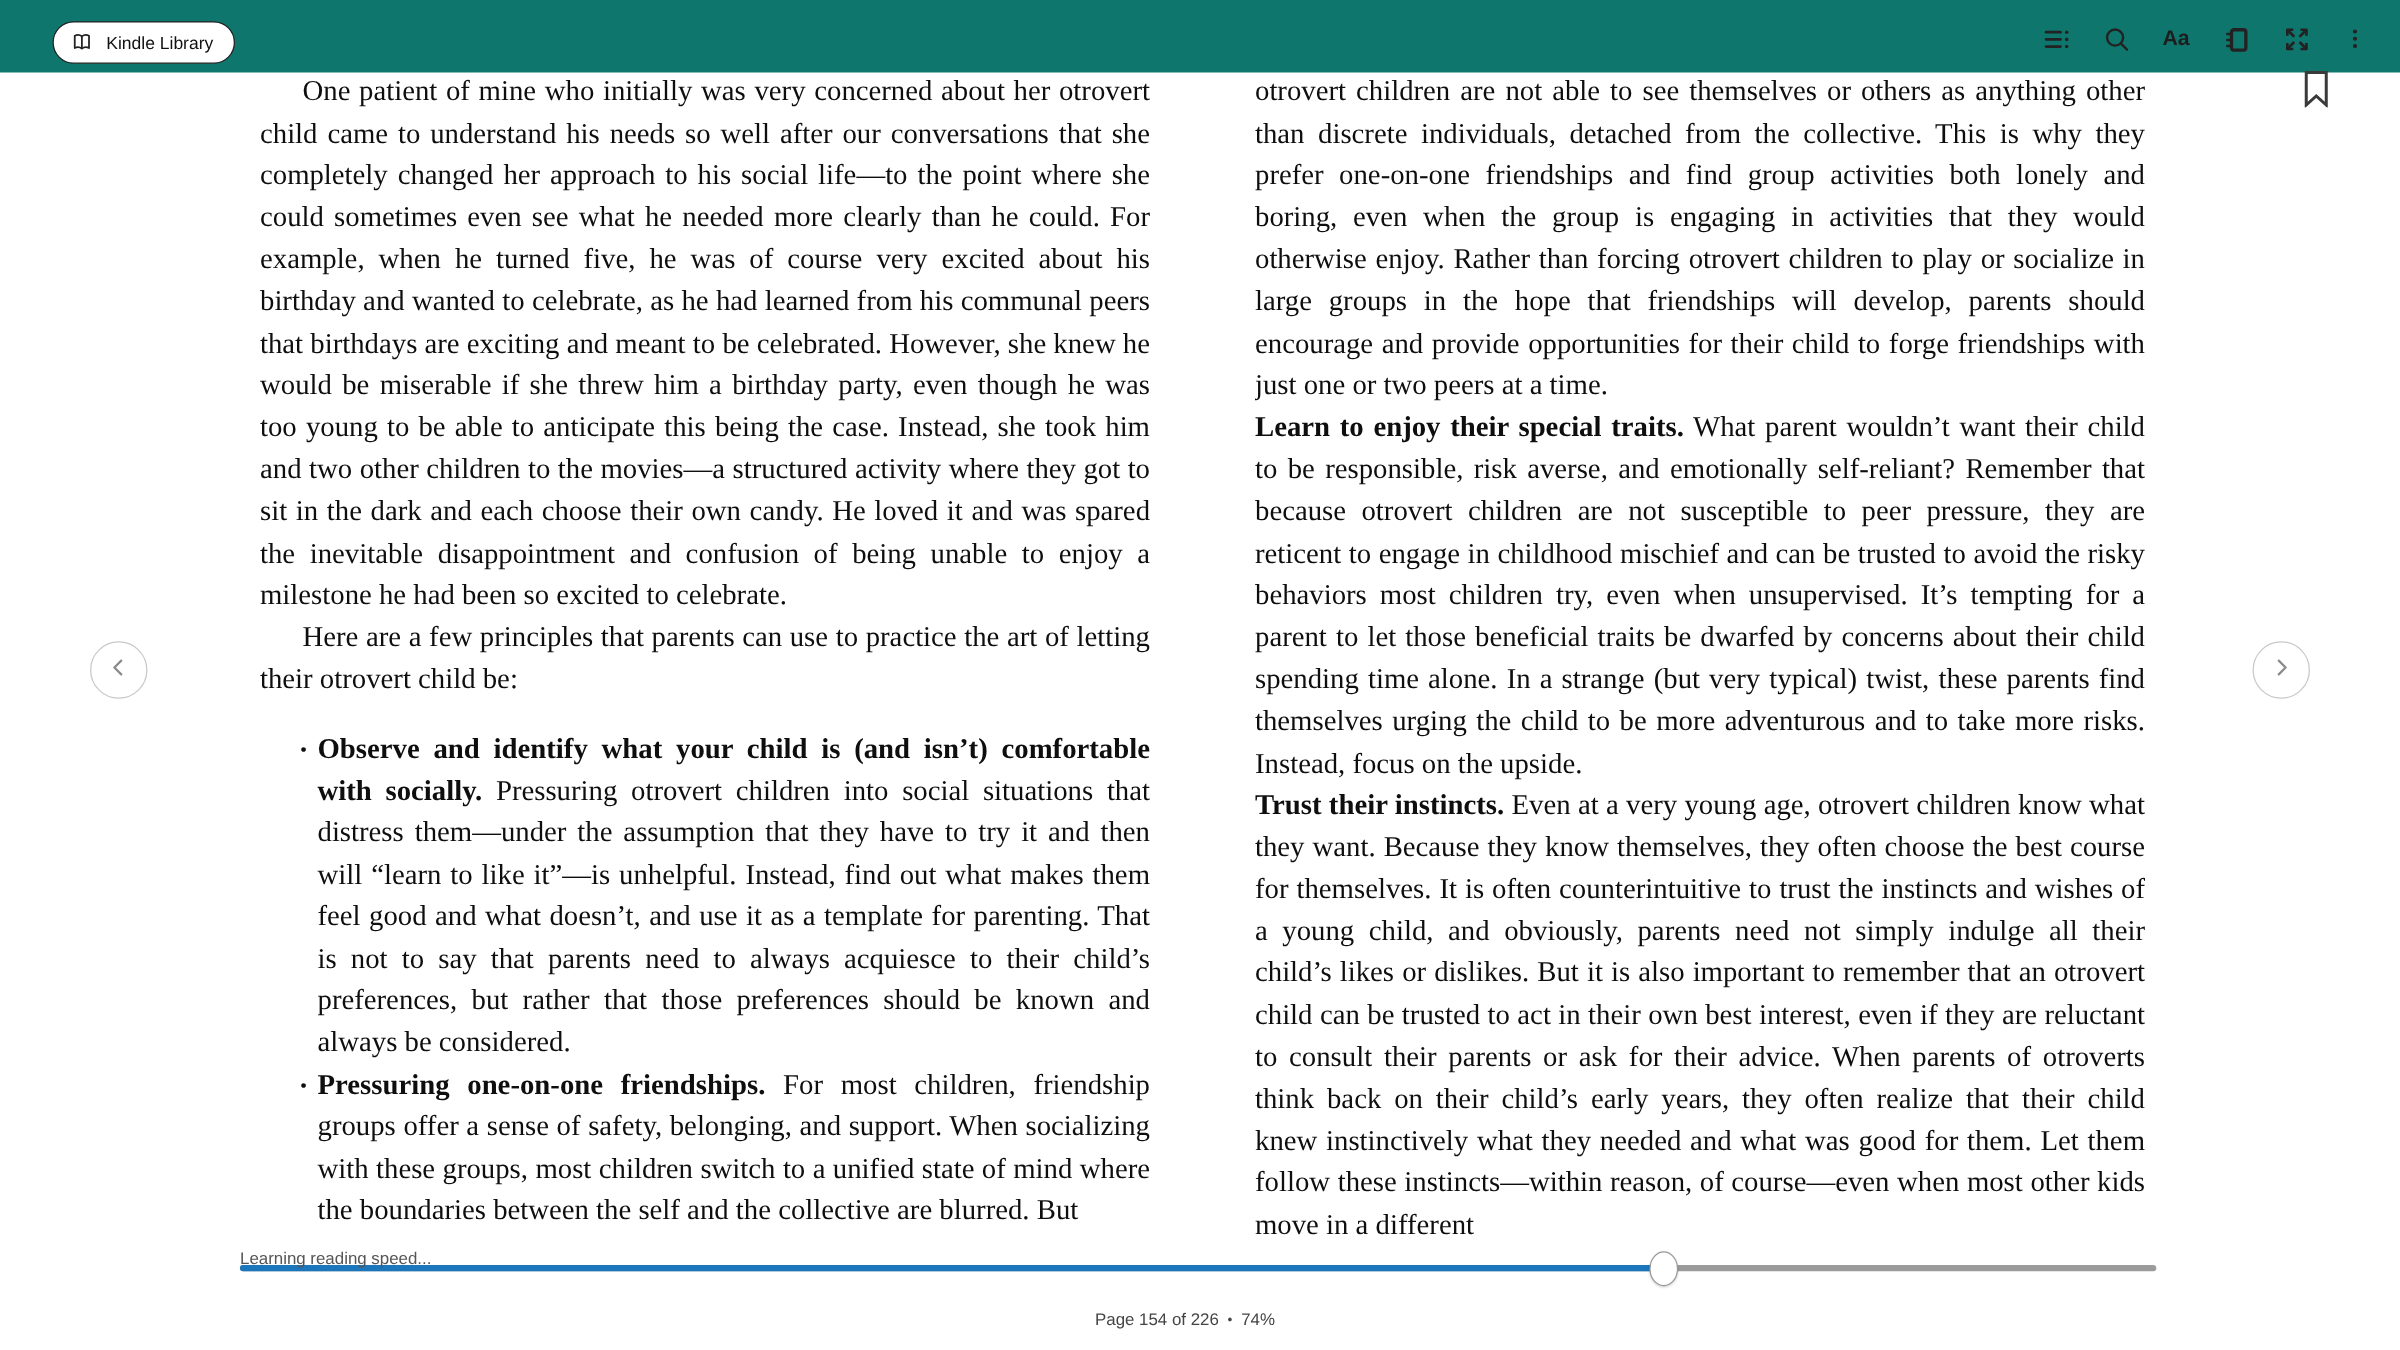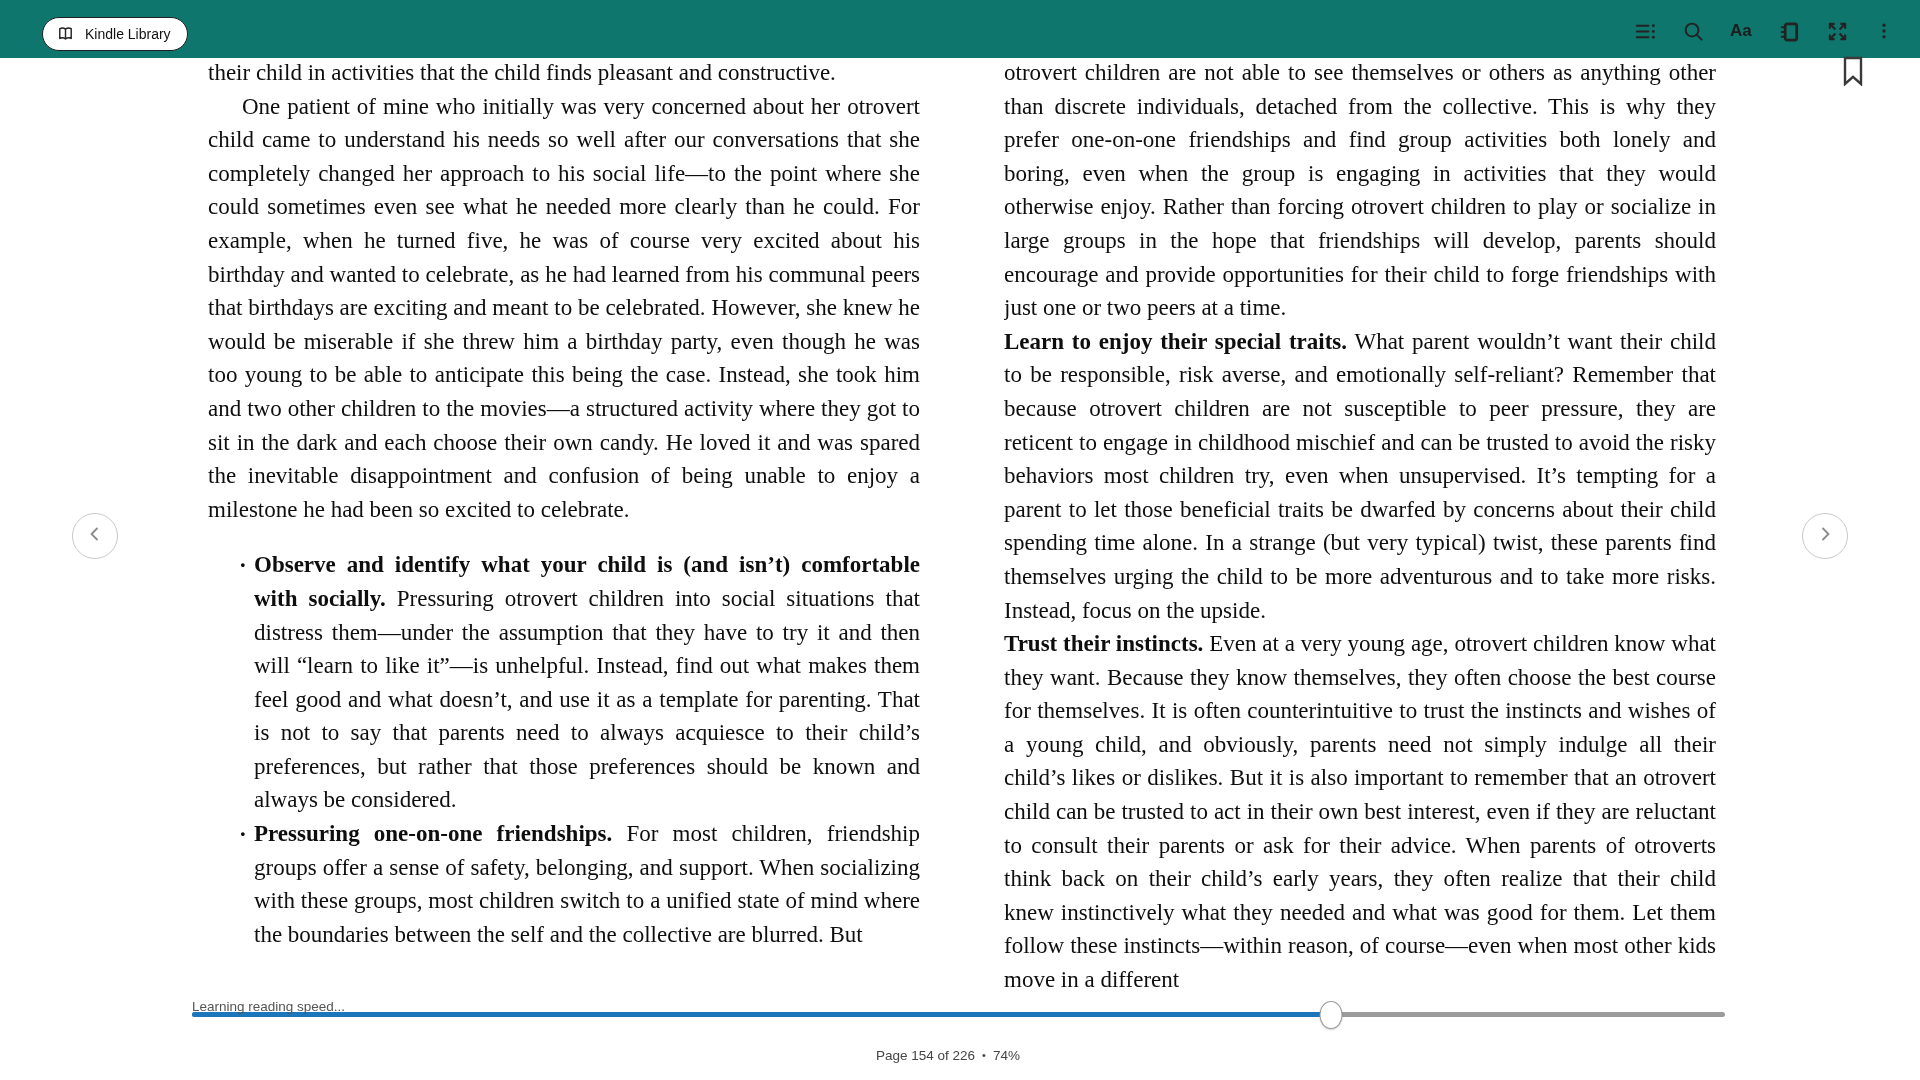--- a/index.html
+++ b/index.html
@@ -142,22 +142,22 @@
 
 <span class="bookmark">
   <svg width="22" height="30" viewBox="0 0 22 30" fill="none" stroke="#3a3a3a" stroke-width="2.4" stroke-linejoin="miter">
     <path d="M3 2 H19 V28 L11 20.8 L3 28 Z"></path>
   </svg>
 </span>
 
 <div class="content">
 
   <div class="col">
-    <p>their child in activities that the child finds pleasant and constructive.</p>
     <p class="p-indent">One patient of mine who initially was very concerned about her otrovert child came to understand his needs so well after our conversations that she completely changed her approach to his social life—to the point where she could sometimes even see what he needed more clearly than he could. For example, when he turned five, he was of course very excited about his birthday and wanted to celebrate, as he had learned from his communal peers that birthdays are exciting and meant to be celebrated. However, she knew he would be miserable if she threw him a birthday party, even though he was too young to be able to anticipate this being the case. Instead, she took him and two other children to the movies—a structured activity where they got to sit in the dark and each choose their own candy. He loved it and was spared the inevitable disappointment and confusion of being unable to enjoy a milestone he had been so excited to celebrate.</p>
+    <p class="p-indent">Here are a few principles that parents can use to practice the art of letting their otrovert child be:</p>
 
     <div class="bullet-list">
       <div class="bullet">
         <span class="marker">·</span>
         <p><b class="lead">Observe and identify what your child is (and isn’t) comfortable with socially.</b> <span>Pressuring otrovert children into social situations that distress them—under the assumption that they have to try it and then will “learn to like it”—is unhelpful. Instead, find out what makes them feel good and what doesn’t, and use it as a template for parenting. That is not to say that parents need to always acquiesce to their child’s preferences, but rather that those preferences should be known and always be considered.</span></p>
       </div>
       <div class="bullet">
         <span class="marker">·</span>
         <p><b class="lead">Pressuring one-on-one friendships.</b> <span>For most children, friendship groups offer a sense of safety, belonging, and support. When socializing with these groups, most children switch to a unified state of mind where the boundaries between the self and the collective are blurred. But</span></p>
       </div>

